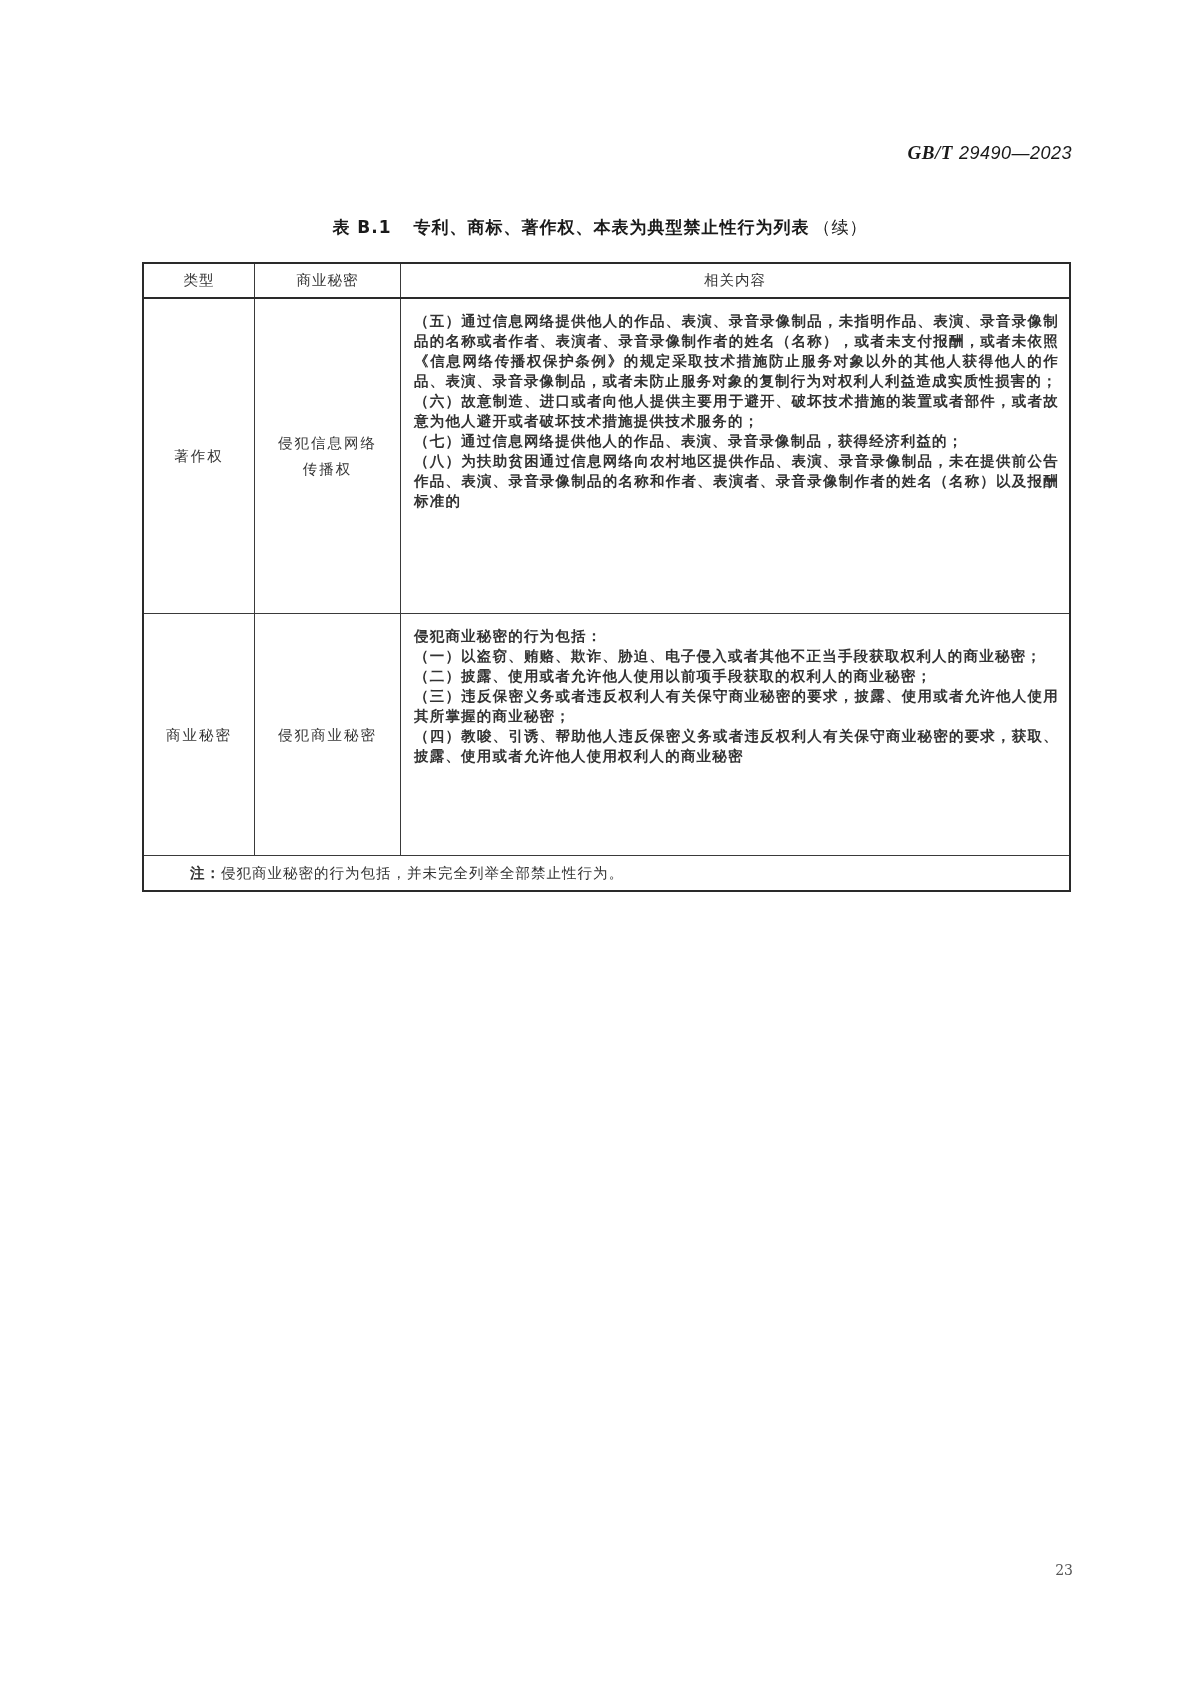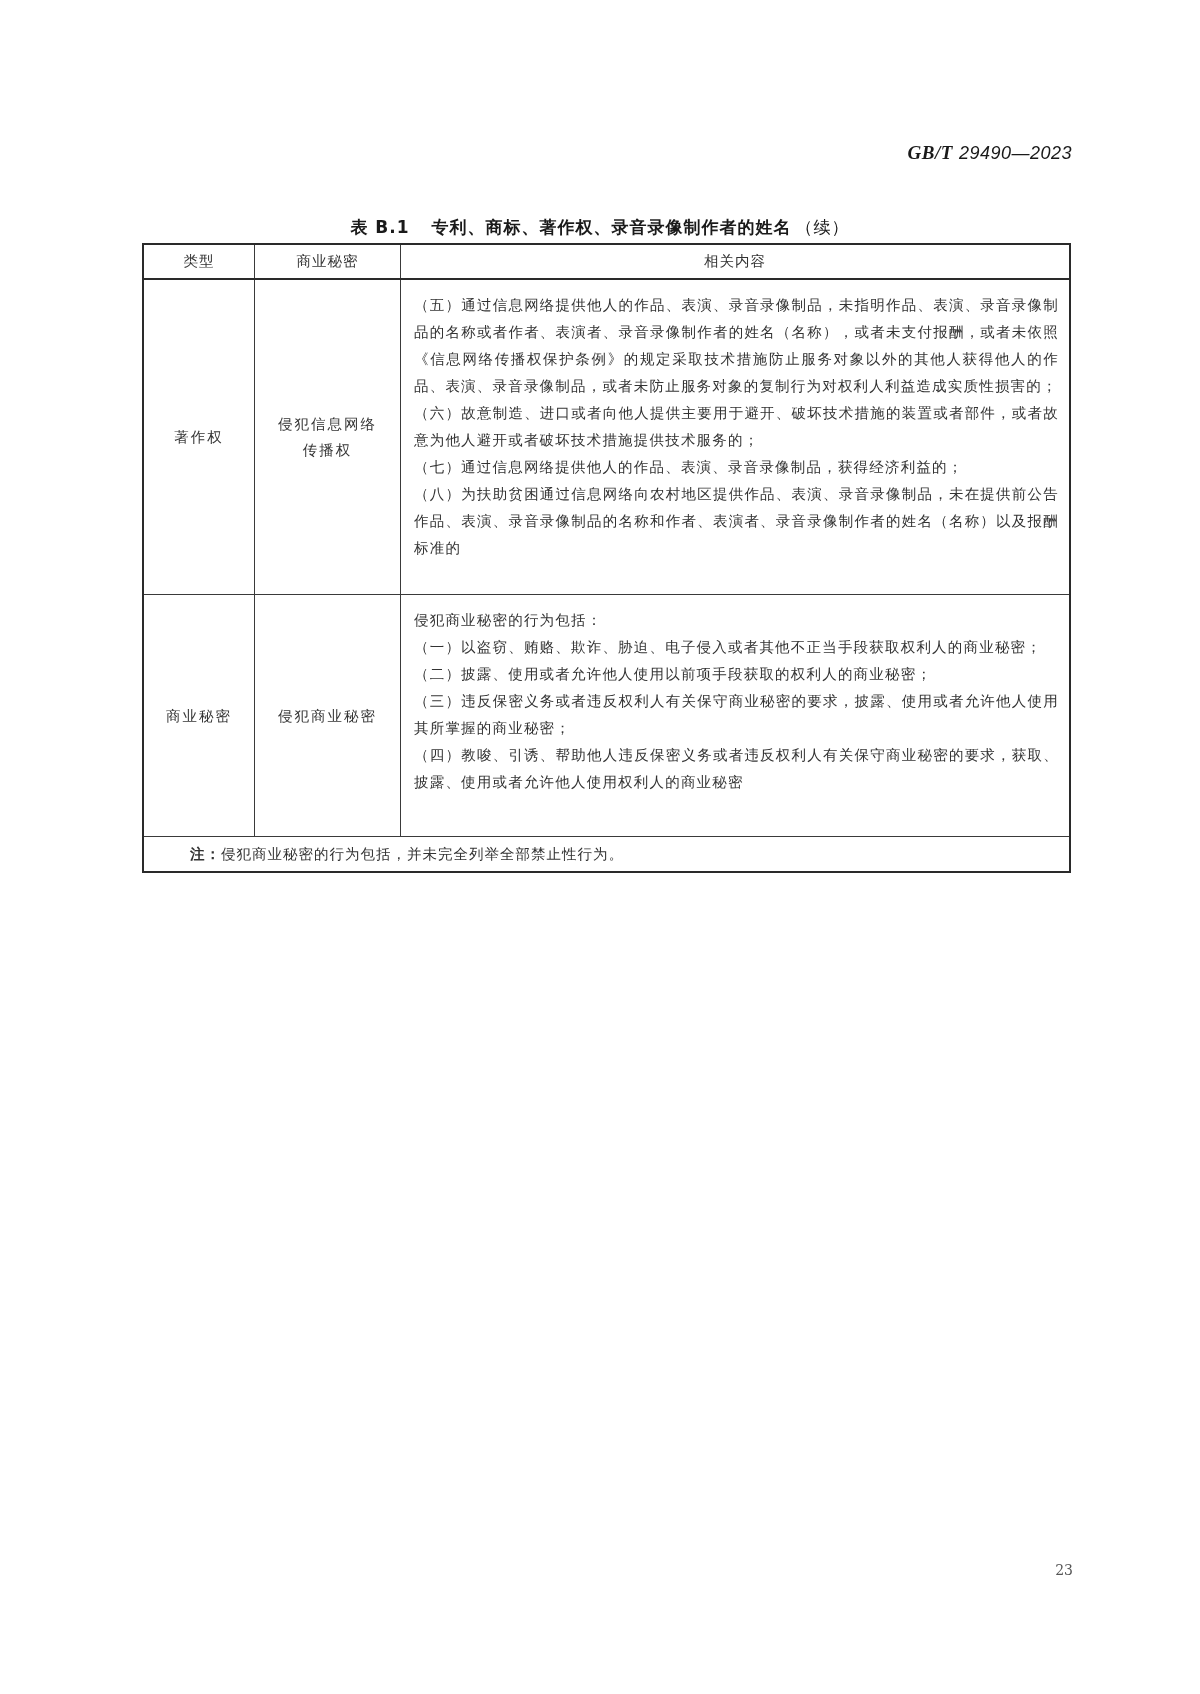--- a/index.html
+++ b/index.html
@@ -48,21 +48,21 @@
   }
   .table-caption .cap-id {
     margin-right: 22px;
   }
   .table-caption .cap-cont {
     font-weight: normal;
     margin-left: 4px;
   }
   table.main-table {
     position: absolute;
-    top: 243px;
+    top: 262px;
     left: 142px;
     width: 929px;
     border-collapse: collapse;
     border: 2px solid #2a2a2a;
     font-family: "DejaVu Sans", "Liberation Sans", sans-serif;
     font-size: 14.5px;
     color: #333;
   }
   table.main-table th,
   table.main-table td {
@@ -81,23 +81,24 @@
   .col-behavior { width: 145px; }
   td.cell-center {
     text-align: center;
     vertical-align: middle;
     line-height: 26px;
     letter-spacing: 2px;
   }
   td.cell-content {
     vertical-align: top;
     padding: 12px 10px 12px 13px !important;
-    line-height: 27px;
+    line-height: 20px;
     text-align: justify;
     letter-spacing: 1.2px;
+    font-weight: bold;
   }
   td.cell-content p {
     margin: 0;
   }
   tr.row-copyright td { height: 290px; }
   tr.row-tradesecret td { height: 217px; }
   tr.row-note td {
     height: 34px;
     padding-left: 46px !important;
     vertical-align: middle;
@@ -117,21 +118,21 @@
   }
 </style>
 </head>
 <body>
 
 <div class="std-code">
   <span class="gb">GB/T</span><span class="num">29490—2023</span>
 </div>
 
 <div class="table-caption">
-  <span class="cap-id">表 B.1</span><span>专利、商标、著作权、录音录像制作者的姓名</span><span class="cap-cont">（续）</span>
+  <span class="cap-id">表 B.1</span><span>专利、商标、著作权、本表为典型禁止性行为列表</span><span class="cap-cont">（续）</span>
 </div>
 
 <table class="main-table">
   <thead>
     <tr>
       <th class="col-type">类型</th>
       <th class="col-behavior">商业秘密</th>
       <th>相关内容</th>
     </tr>
   </thead>

